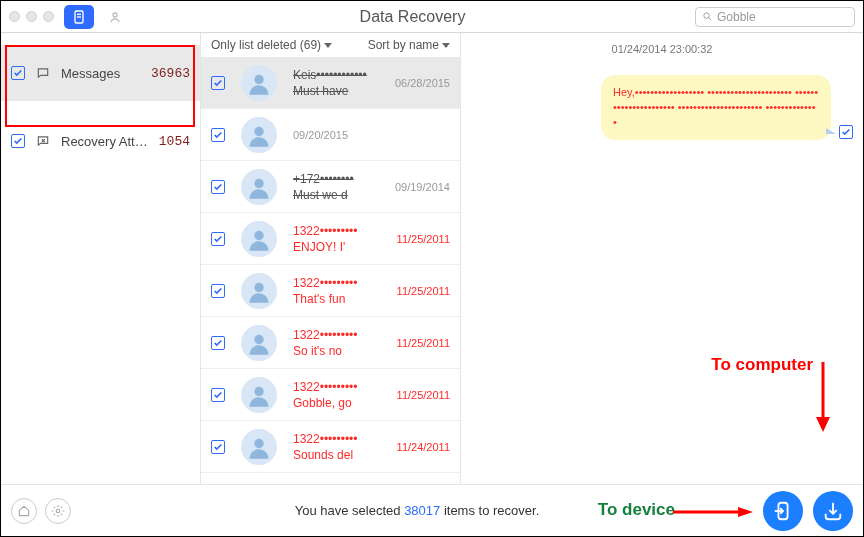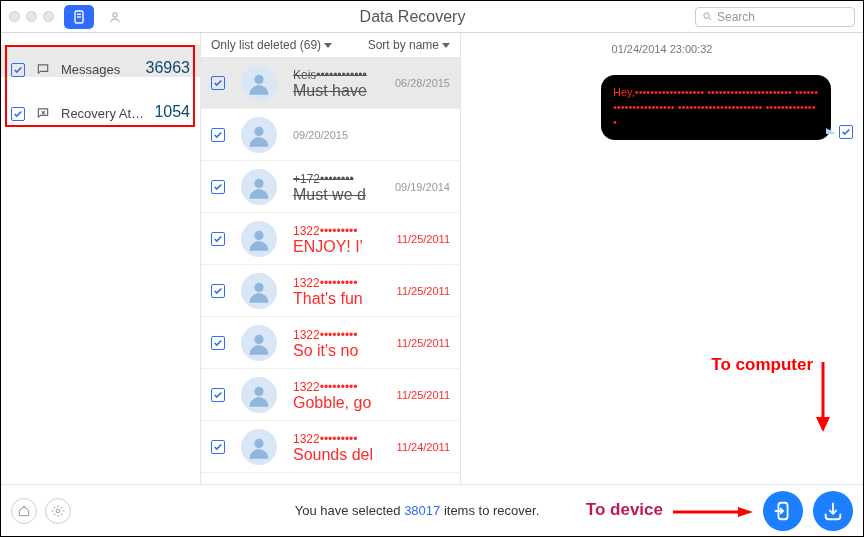--- a/index.html
+++ b/index.html
@@ -11,61 +11,61 @@
   .tb-icons { display: flex; gap: 6px; }
   .tb-btn { width: 30px; height: 24px; border-radius: 5px; display: flex; align-items: center; justify-content: center; color: #bdbdbd; }
   .tb-btn.active { background: #2f6bff; color: #fff; }
   .tb-btn svg { width: 16px; height: 16px; }
   .title { flex: 1; text-align: center; font-size: 16px; color: #555; }
   .search { width: 160px; height: 20px; border: 1px solid #ccc; border-radius: 4px; display: flex; align-items: center; padding: 0 6px; color: #999; font-size: 12px; gap: 4px; }
   .search svg { width: 11px; height: 11px; }
   .body { flex: 1; display: flex; overflow: hidden; }
   .sidebar { width: 200px; border-right: 1px solid #e5e5e5; background: #fff; padding-top: 12px; position: relative; }
   .redbox { position: absolute; left: 4px; top: 44px; width: 190px; height: 82px; border: 2px solid #ff0000; pointer-events: none; }
-  .cat { display: flex; align-items: flex-end; gap: 8px; padding: 0 10px; height: 32px; font-size: 13px; }
+  .cat { display: flex; align-items: center; gap: 8px; padding: 0 10px; height: 56px; font-size: 13px; }
   .cat.sel { background: #e9e9e9; }
   .chk { width: 14px; height: 14px; border: 1.5px solid #2f6bff; border-radius: 2px; display: flex; align-items: center; justify-content: center; flex-shrink: 0; }
   .chk svg { width: 10px; height: 10px; }
   .cat-icon { width: 20px; height: 16px; display: flex; align-items: center; justify-content: center; color: #666; }
   .cat-icon svg { width: 18px; height: 14px; }
   .cat-label { flex: 1; white-space: nowrap; overflow: hidden; text-overflow: ellipsis; color: #444; }
-  .cat-count { color: #0c4a6e; font-size: 16px; }
+  .cat-count { color: #7f1d1d; font-size: 13px; font-family: Liberation Mono, monospace; }
   .middle { width: 260px; border-right: 1px solid #e5e5e5; display: flex; flex-direction: column; }
   .filterbar { height: 24px; display: flex; align-items: center; justify-content: space-between; padding: 0 10px; font-size: 12px; color: #555; }
   .filterbar .sel-label { display: flex; align-items: center; gap: 3px; }
   .caret { width: 0; height: 0; border-left: 4px solid transparent; border-right: 4px solid transparent; border-top: 5px solid #666; }
   .convlist { flex: 1; overflow: hidden; }
   .conv { display: flex; align-items: center; gap: 16px; padding: 6px 10px; border-bottom: 1px solid #eee; height: 52px; }
   .conv.sel { background: #e9e9e9; }
   .avatar { width: 36px; height: 36px; border-radius: 50%; background: #d8e6f5; display: flex; align-items: center; justify-content: center; flex-shrink: 0; }
   .avatar svg { width: 28px; height: 28px; }
   .conv-text { flex: 1; overflow: hidden; }
   .conv-name { font-size: 12px; line-height: 16px; white-space: nowrap; overflow: hidden; text-overflow: ellipsis; }
-  .conv-prev { font-size: 16px; line-height: 16px; white-space: nowrap; overflow: hidden; text-overflow: ellipsis; }
+  .conv-prev { font-size: 12px; line-height: 16px; white-space: nowrap; overflow: hidden; text-overflow: ellipsis; }
   .strike { text-decoration: line-through; color: #555; }
   .deleted { color: #ff2a2a; }
   .conv-date { font-size: 11px; color: #999; }
   .deleted-date { color: #ff2a2a; }
   .preview { flex: 1; position: relative; padding-top: 10px; }
   .msg-date { text-align: center; font-size: 11px; color: #777; margin-bottom: 20px; }
   .bubble-row { display: flex; justify-content: flex-end; align-items: flex-start; gap: 8px; padding-right: 10px; }
-  .bubble { background: #000000; border-radius: 14px; padding: 10px 12px; width: 230px; color: #ff2a2a; font-size: 11px; line-height: 15px; word-break: break-all; position: relative; }
+  .bubble { background: #fef9c3; border-radius: 14px; padding: 10px 12px; width: 230px; color: #ff2a2a; font-size: 11px; line-height: 15px; word-break: break-all; position: relative; }
   .bubble:after { content: ''; position: absolute; right: -5px; bottom: 6px; width: 0; height: 0; border-top: 6px solid transparent; border-bottom: 0 solid transparent; border-left: 10px solid #b6d0ee; }
   .ann-tc { position: absolute; right: 50px; bottom: 109px; color: #ff0000; font-weight: bold; font-size: 17px; }
   .arrow-tc { position: absolute; right: 30px; bottom: 52px; width: 20px; height: 70px; }
   .footer { height: 52px; border-top: 1px solid #e5e5e5; display: flex; align-items: center; padding: 0 10px; position: relative; }
   .f-left { display: flex; gap: 8px; }
   .f-btn { width: 26px; height: 26px; border-radius: 50%; border: 1px solid #ccc; display: flex; align-items: center; justify-content: center; color: #aaa; }
   .f-btn svg { width: 14px; height: 14px; }
   .f-text { flex: 1; text-align: center; font-size: 13px; color: #333; }
   .f-text .num { color: #2f6bff; }
   .f-right { display: flex; gap: 10px; align-items: center; }
   .round-btn { width: 40px; height: 40px; border-radius: 50%; background: #1b7fff; display: flex; align-items: center; justify-content: center; color: #fff; }
   .round-btn svg { width: 22px; height: 22px; }
-  .ann-td { position: absolute; right: 200px; top: 15px; color: #be185d; font-weight: bold; font-size: 17px; }
+  .ann-td { position: absolute; right: 188px; top: 15px; color: #15803d; font-weight: bold; font-size: 17px; }
   .arrow-td { position: absolute; right: 110px; top: 22px; width: 80px; height: 10px; }
   .sidebar .redbox { top: 12px; }
 </style>
 </head>
 <body>
 
 <div class="window">
   <div class="titlebar">
     <div class="traffic">
       <div class="dot"></div>
@@ -86,21 +86,21 @@
             <path d="M6 20c0-3 3-5 6-5s6 2 6 5"></path>
           </svg>
       </div>
     </div>
     <div class="title">Data Recovery</div>
     <div class="search">
       <svg viewBox="0 0 24 24" fill="none" stroke="currentColor" stroke-width="2">
           <circle cx="10" cy="10" r="6"></circle>
           <line x1="15" y1="15" x2="20" y2="20"></line>
         </svg>
-      <span>Search</span>
+      <span>Gobble</span>
     </div>
   </div>
 
   <div class="body">
     <div class="sidebar">
       <div class="cat sel">
         <span class="chk">
             <svg viewBox="0 0 24 24" fill="none" stroke="#2f6bff" stroke-width="4">
               <polyline points="4 12 9 17 20 6"></polyline>
             </svg>

